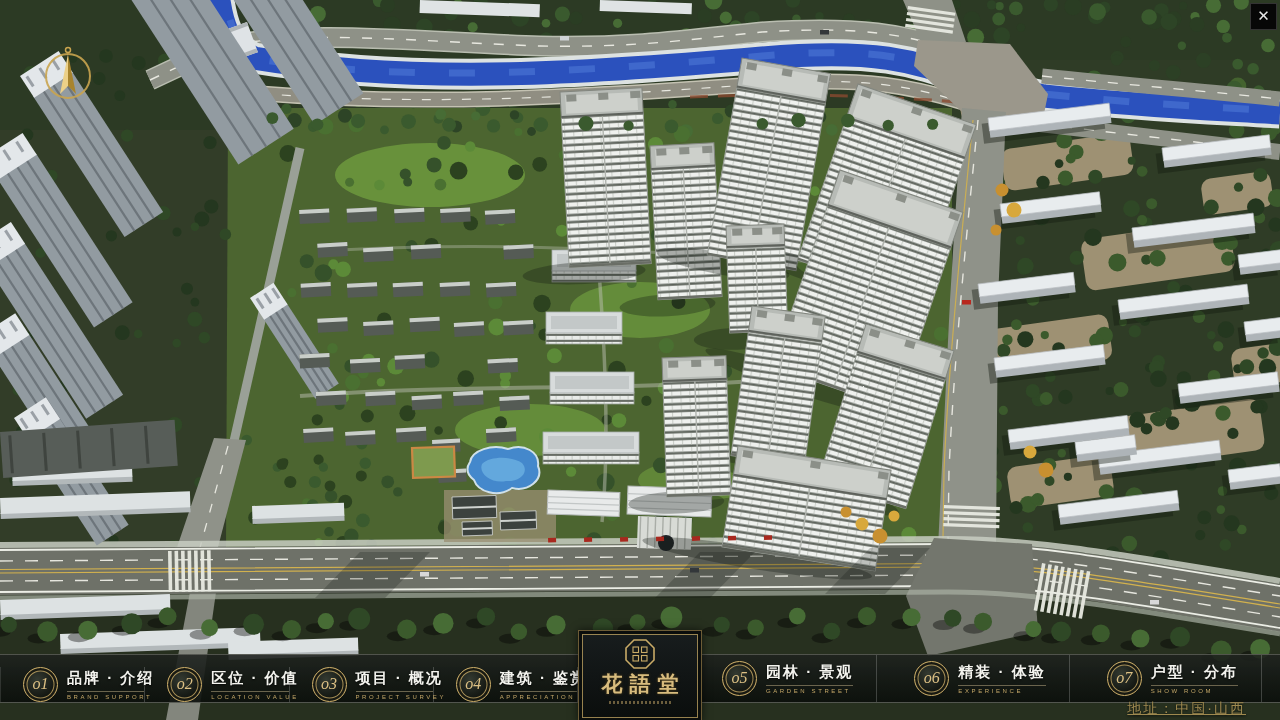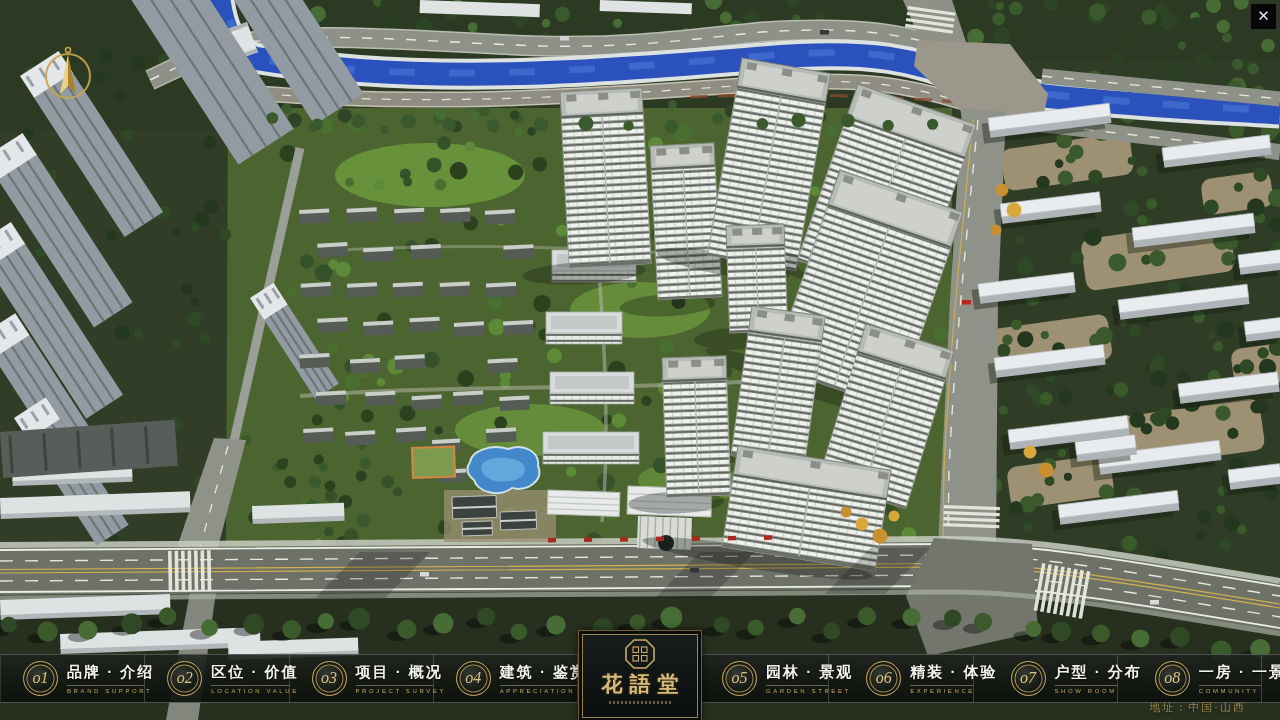--- a/index.html
+++ b/index.html
@@ -13,21 +13,21 @@
   
   .close-btn{position:absolute;right:3px;top:3px;width:27px;height:27px;background:#070707;
     border:1px solid rgba(255,255,255,.18);color:#e8e8e8;font-size:15px;line-height:25px;
     text-align:center;cursor:pointer;padding:0;font-family:"DejaVu Sans",sans-serif;}
 
   
   .navbar{position:absolute;left:0;top:654px;width:1280px;height:47px;
     background:linear-gradient(rgba(30,34,30,.88),rgba(10,14,11,.9));
     border-top:1px solid rgba(235,235,220,.3);border-bottom:1px solid rgba(235,235,220,.25);}
   .nav-group{position:absolute;top:0;height:100%;display:flex;}
-  .nav-group.left{left:0;width:578px;}
+  .nav-group.left{left:0;width:578px;align-items:flex-end;}
   .nav-group.right{left:700px;width:562px;gap:15px;}
   .nav-item{flex:1;display:flex;align-items:center;gap:9px;padding-left:22px;
     border-right:1px solid rgba(255,255,255,.2);cursor:pointer;min-width:0;}
   .nav-group.left .nav-item:first-child{border-left:1px solid rgba(255,255,255,.12);}
   .badge{flex:none;width:33px;height:33px;border-radius:50%;border:1px solid #c9ab67;
     box-shadow:inset 0 0 0 2.5px rgba(16,19,15,.95), inset 0 0 0 3.5px rgba(201,171,103,.8);
     background:radial-gradient(circle at 40% 35%, #343a31, #0d100c 75%);
     display:flex;align-items:center;justify-content:center;}
   .badge i{font-family:"Liberation Serif","DejaVu Serif",serif;font-style:italic;
     font-size:16px;color:#dcc084;transform:translateY(-1px);}
@@ -45,22 +45,22 @@
     box-shadow:inset 0 0 0 3px #0a0d0c, inset 0 0 0 4px rgba(198,168,100,.75), 0 0 8px rgba(0,0,0,.6);
     display:flex;flex-direction:column;align-items:center;}
   .logo-seal{margin-top:7px;}
   .logo-title{font-family:"Liberation Serif","DejaVu Serif",serif;font-weight:bold;
     font-size:21px;color:#d8bc7e;letter-spacing:7px;text-indent:7px;margin-top:0;
     text-shadow:0 0 3px rgba(120,90,30,.6);}
   .logo-sub{width:62px;height:3px;margin-top:3px;opacity:.55;
     background:repeating-linear-gradient(90deg,#b99d62 0 2px,transparent 2px 4px);}
 
   
-  .address{position:absolute;right:34px;top:700px;font-size:11px;color:#ac9355;
-    letter-spacing:2px;opacity:.9;text-shadow:0 1px 2px rgba(0,0,0,.7);}
+  .address{position:absolute;right:34px;top:700px;font-size:14px;color:#ac9355;
+    letter-spacing:2px;opacity:.9;text-shadow:0 1px 2px rgba(0,0,0,.7);text-decoration:underline;}
 </style>
 </head>
 <body>
 
 <div id="stage">
 
   <svg id="scene" width="1280" height="720" viewBox="0 0 1280 720">
     <defs>
       <pattern id="win" width="9" height="7" patternUnits="userSpaceOnUse">
         <rect width="9" height="7" fill="#eff1ee"></rect>
@@ -1410,29 +1410,20 @@
         </div>
         <div class="nav-item">
           <span class="badge">
             <i>o7</i>
           </span>
           <span class="labels">
             <span class="cn">户型 · 分布</span>
             <span class="en">SHOW ROOM</span>
           </span>
         </div>
-        <div class="nav-item">
-          <span class="badge">
-            <i>o8</i>
-          </span>
-          <span class="labels">
-            <span class="cn">一房 · 一景</span>
-            <span class="en">COMMUNITY</span>
-          </span>
-        </div>
       </div>
   </div>
 
   <div class="logo-box">
     <svg class="logo-seal" width="32" height="32" viewBox="0 0 32 32">
       <polygon points="10,2 22,2 30,10 30,22 22,30 10,30 2,22 2,10" fill="none" stroke="#c9ab67" stroke-width="1.6"></polygon>
       <rect x="9" y="9" width="5.5" height="5.5" fill="none" stroke="#c9ab67" stroke-width="1.1"></rect>
       <rect x="17.5" y="9" width="5.5" height="5.5" fill="none" stroke="#c9ab67" stroke-width="1.1"></rect>
       <rect x="9" y="17.5" width="5.5" height="5.5" fill="none" stroke="#c9ab67" stroke-width="1.1"></rect>
       <rect x="17.5" y="17.5" width="5.5" height="5.5" fill="none" stroke="#c9ab67" stroke-width="1.1"></rect>

